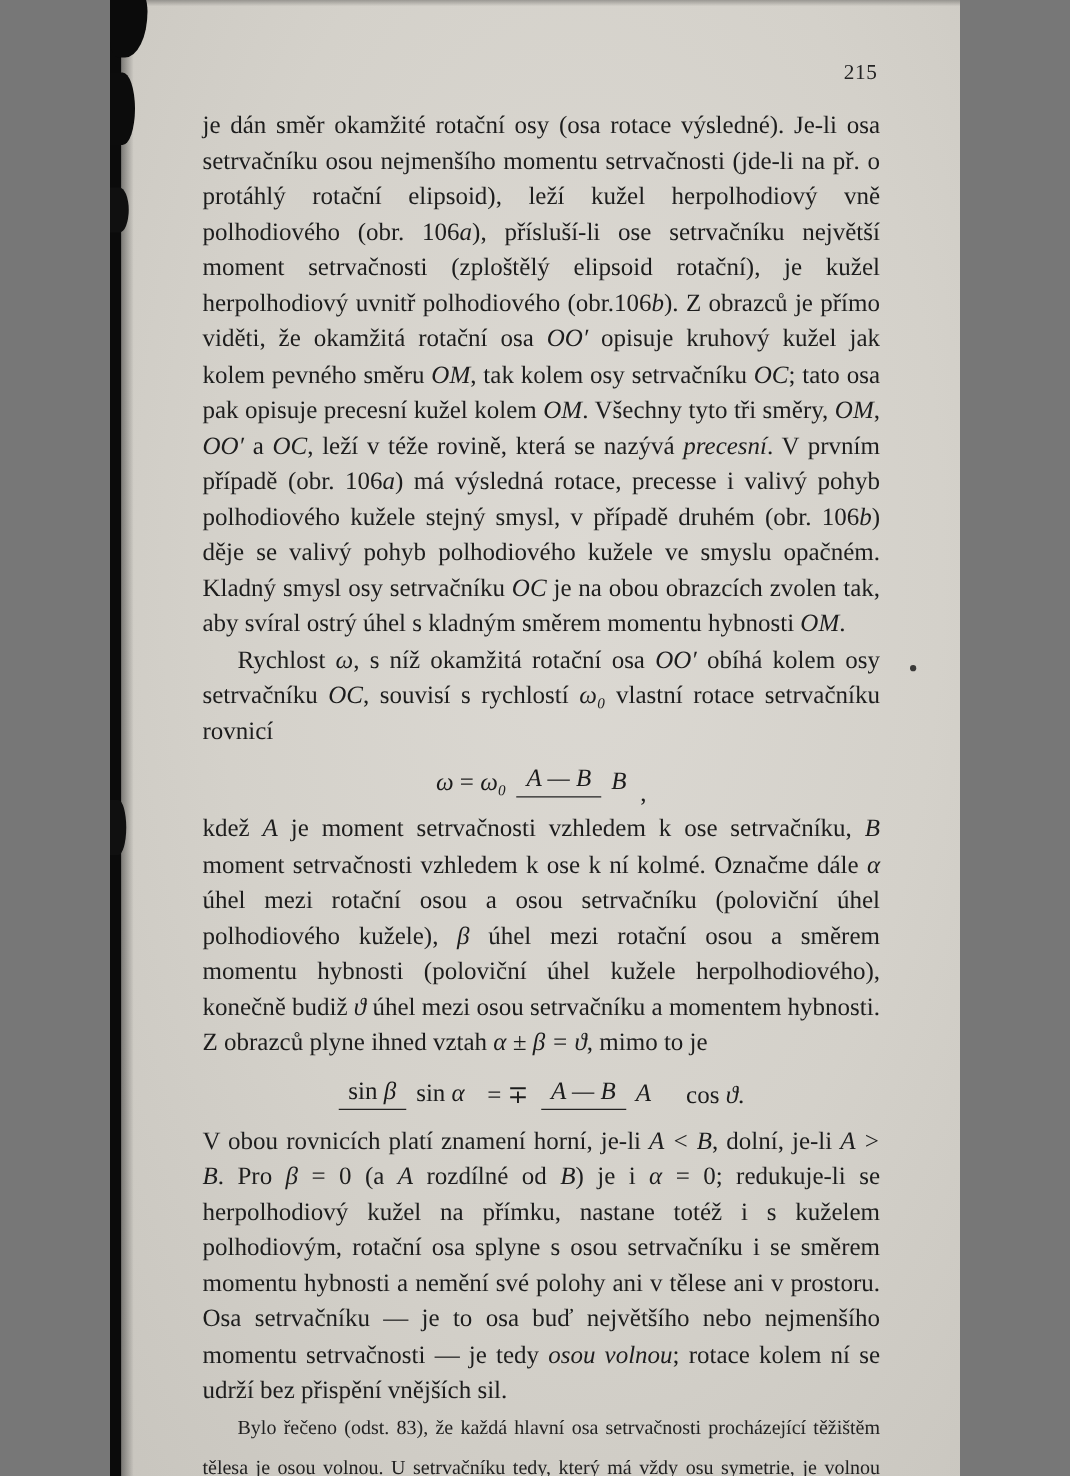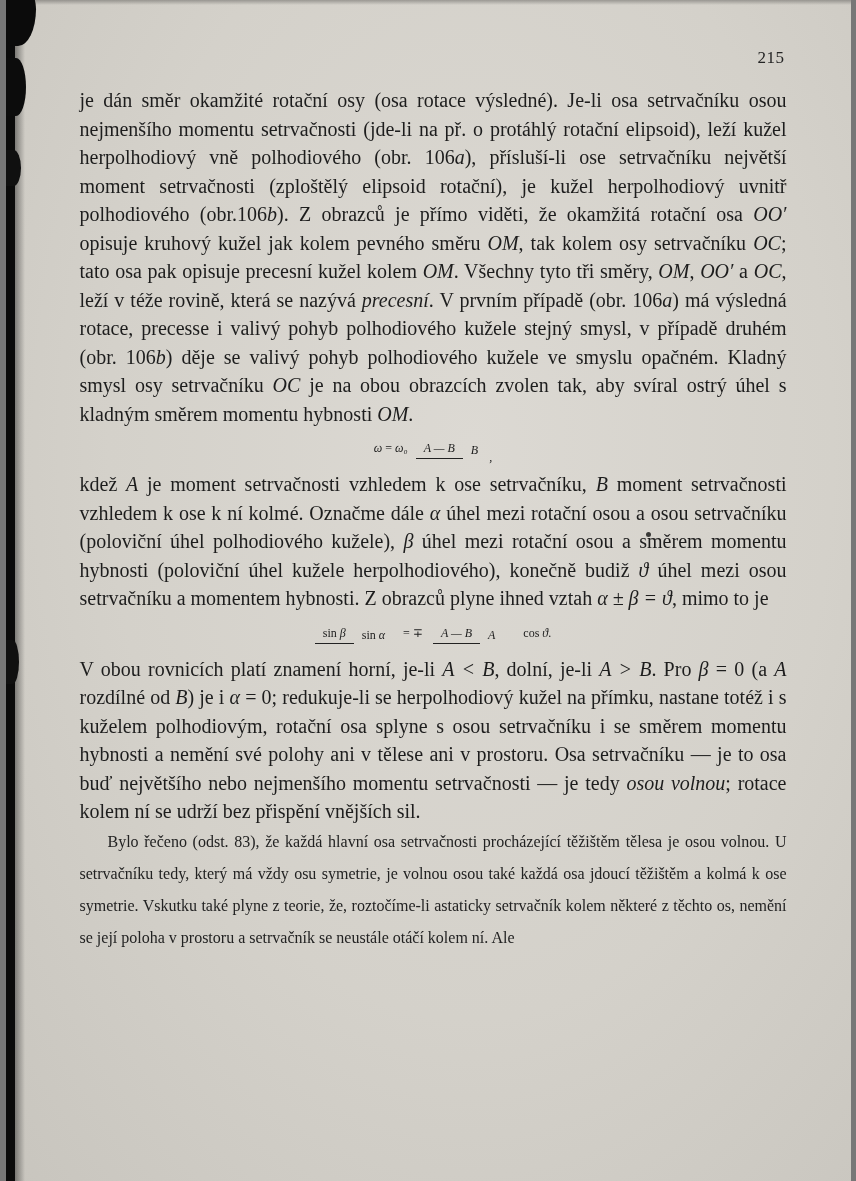--- a/index.html
+++ b/index.html
@@ -1,18 +1,18 @@
 <!DOCTYPE html>
 <html><head>
 <meta charset="utf-8">
 <style>
   html,body{margin:0;padding:0;background:#777;}
   .page{
     position:relative;
-    width:845px;height:1181px;
+    width:680px;height:1181px;
     margin:0 auto;
     background:radial-gradient(ellipse at 55% 38%, #dcd9d3 0%, #d4d1ca 55%, #c8c5be 100%);
     overflow:hidden;
     font-family:"Liberation Serif","DejaVu Serif",serif;
     color:#1c1c1c;
   }
   .top-shade{position:absolute;top:0;left:0;right:0;height:5px;
     background:linear-gradient(to bottom, rgba(0,0,0,.28), rgba(0,0,0,0));}
   .edge{position:absolute;left:0;top:0;bottom:0;width:9px;background:#0b0b0b;}
   .edge-soft{position:absolute;left:9px;top:0;bottom:0;width:10px;
@@ -42,23 +42,23 @@
     font-family:Liberation Serif, serif;
   }
   .indent{text-indent:28px;}
   .small{
     font-size:16px;line-height:32px;
     text-align:justify;color:#222;
   }
   .it{font-style:italic;}
 
   .formula{
-    display:flex;justify-content:center;align-items:flex-start;
+    display:flex;justify-content:center;align-items:flex-end;
     margin:13px 0 11px;
-    font-size:12px;color:#1c1c1c;
+    font-size:20px;color:#1c1c1c;
   }
   .f-lhs{margin-right:8px;white-space:pre;}
   .f-rel{margin:0 10px;white-space:pre;}
   .f-tail{margin-left:20px;white-space:pre;}
   .f-tail-low{margin-left:3px;transform:translateY(9px);}
   .frac{
     display:inline-flex;flex-direction:row;
     text-align:center;vertical-align:middle;
   }
   .frac .num{border-bottom:1.6px solid #222;padding:0 8px 2px;}
@@ -76,20 +76,21 @@
   <div class="blob3"></div>
   <div class="blob4"></div>
   <div class="speck"></div>
 
   <div class="page-number">215</div>
 
   <div class="text-col">
 
     <p class="body"><span>je dán směr okamžité rotační osy (osa rotace výsledné). Je-li osa setrvačníku osou nejmenšího momentu setrvačnosti (jde-li na př. o protáhlý rotační elipsoid), leží kužel herpolhodiový vně polhodiového (obr. 106</span><span class="it">a</span><span>), přísluší-li ose setrvačníku největší moment setrvačnosti (zploštělý elipsoid rotační), je kužel herpolhodiový uvnitř polhodiového (obr.106</span><span class="it">b</span><span>). Z obrazců je přímo viděti, že okamžitá rotační osa </span><span class="it">OO′</span><span> opisuje kruhový kužel jak kolem pevného směru </span><span class="it">OM</span><span>, tak kolem osy setrvačníku </span><span class="it">OC</span><span>; tato osa pak opisuje precesní kužel kolem </span><span class="it">OM</span><span>. Všechny tyto tři směry, </span><span class="it">OM</span><span>, </span><span class="it">OO′</span><span> a </span><span class="it">OC</span><span>, leží v téže rovině, která se nazývá </span><span class="it">precesní</span><span>. V prvním případě (obr. 106</span><span class="it">a</span><span>) má výsledná rotace, precesse i valivý pohyb polhodiového kužele stejný smysl, v případě druhém (obr. 106</span><span class="it">b</span><span>) děje se valivý pohyb polhodiového kužele ve smyslu opačném. Kladný smysl osy setrvačníku </span><span class="it">OC</span><span> je na obou obrazcích zvolen tak, aby svíral ostrý úhel s kladným směrem momentu hybnosti </span><span class="it">OM</span><span>.</span></p>
 
+    <p class="body indent"><span>Rychlost </span><span class="it">ω</span><span>, s níž okamžitá rotační osa </span><span class="it">OO′</span><span> obíhá kolem osy setrvačníku </span><span class="it">OC</span><span>, souvisí s rychlostí </span><span class="it">ω₀</span><span> vlastní rotace setrvačníku rovnicí</span></p>
 
     <div class="formula">
       <span class="f-lhs"><span class="it">ω</span><span> = </span><span class="it">ω₀</span></span>
       <span class="frac">
         <span class="num it">A — B</span>
         <span class="den it">B</span>
       </span>
       <span class="f-tail-low">,</span>
     </div>
 

